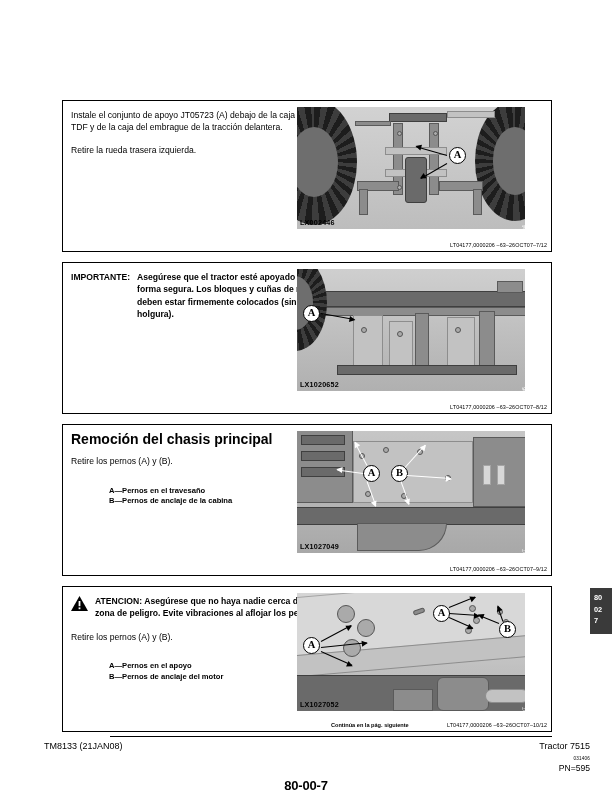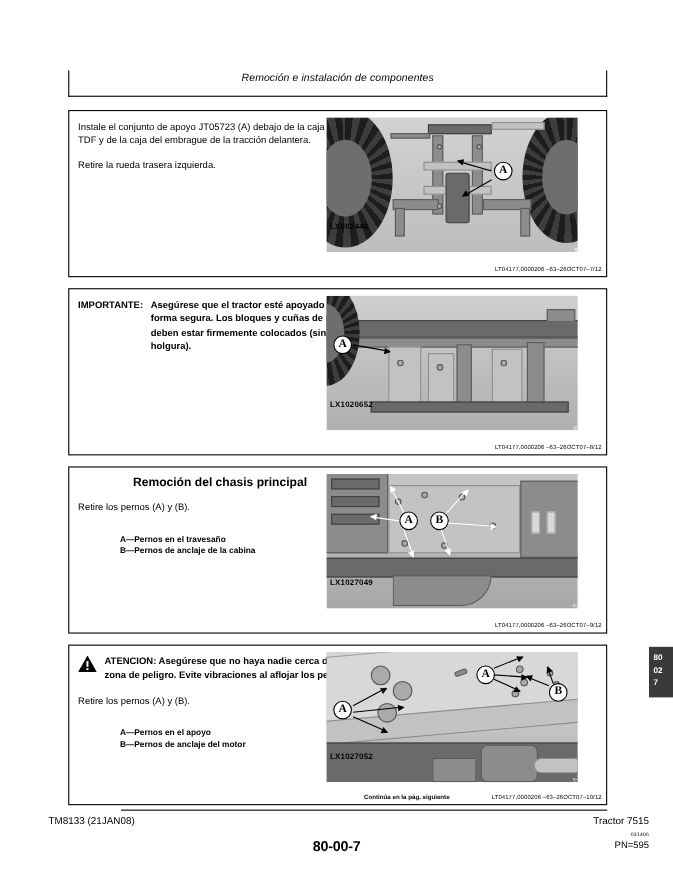--- a/index.html
+++ b/index.html
@@ -63,23 +63,22 @@
     left: 8px;
     top: 8px;
     width: 258px;
     font-size: 8.6px;
     line-height: 12.4px;
   }
   .txtcol p { margin: 0 0 10px 0; }
   .txtcol p:last-child { margin-bottom: 0; }
   .heading {
     font-weight: bold;
-    font-size: 11px;
+    font-size: 14px;
     margin: 0 0 11px 0;
-    text-align: center;
   }
 
   
   .notice {
     display: flex;
     font-weight: bold;
     font-size: 8.6px;
     line-height: 12.4px;
     margin: 0 0 11px 0;
   }
@@ -125,21 +124,21 @@
   .photo {
     position: absolute;
     left: 0; top: 0;
     width: 100%;
     height: 100%;
     overflow: hidden;
   }
   .fig-id {
     position: absolute;
     left: 3px;
-    bottom: 19px;
+    bottom: 2px;
     font-size: 7.2px;
     font-weight: bold;
     color: #000;
     background: rgba(255,255,255,0.0);
     letter-spacing: 0.2px;
   }
   .side-id {
     position: absolute;
     right: -2px;
     bottom: 4px;
@@ -230,21 +229,21 @@
   }
   .foot-left {
     position: absolute;
     left: 44px;
     top: 741px;
     font-size: 9px;
   }
   .foot-center {
     position: absolute;
     left: 0; right: 0;
-    top: 762px;
+    top: 778px;
     text-align: center;
     font-size: 13px;
     font-weight: bold;
     letter-spacing: -0.2px;
   }
   .foot-right {
     position: absolute;
     right: 22px;
     top: 741px;
     font-size: 9px;
@@ -293,23 +292,20 @@
     background: #aaaaaa;
     border: 1px solid #555;
     box-sizing: border-box;
   }
 </style>
 </head>
 <body>
 
 <div class="page">
 
-  <div class="header">
-    <div class="header-title">Remoción e instalación de componentes</div>
-  </div>
 
   <div class="block" style="top:100px; height:152px;">
     <div class="inner">
       <div class="txtcol">
         <p>Instale el conjunto de apoyo JT05723 (A) debajo de la caja de la TDF y de la caja del embrague de la tracción delantera.</p>
         <p>Retire la rueda trasera izquierda.</p>
       </div>
 
       <div class="figure" style="top:6px; height:122px;">
         <div class="photo">

